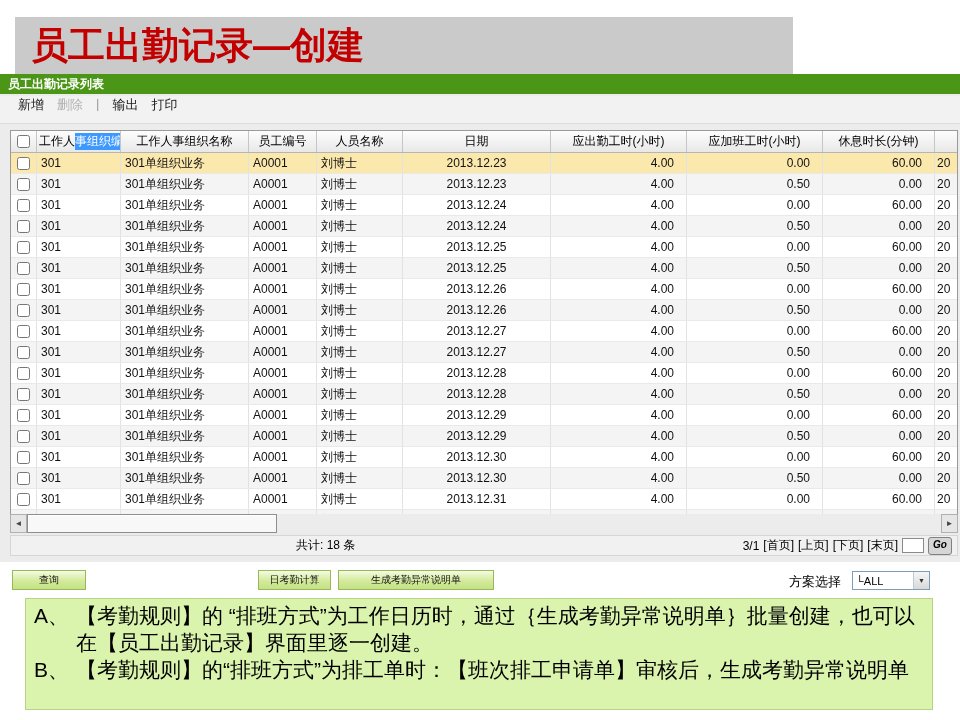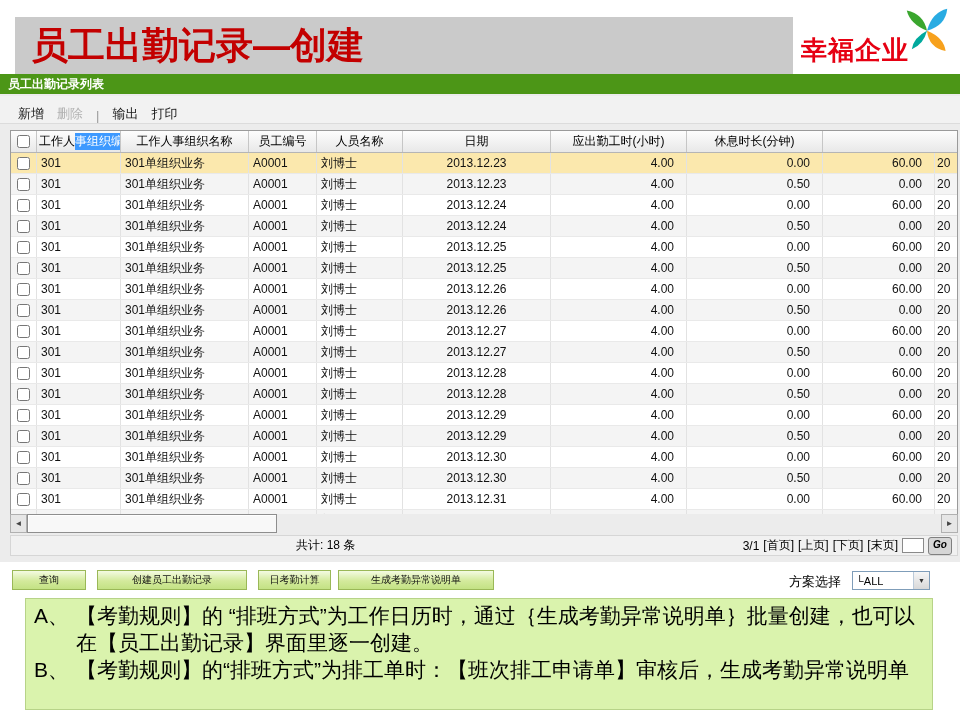--- a/index.html
+++ b/index.html
@@ -19,21 +19,21 @@
 
   
   .panel-bar{position:absolute;left:0;top:74px;width:960px;height:20px;background:#4c9617;
           color:#ffffff;font-size:12px;font-weight:bold;line-height:20px;padding-left:8px;
           box-sizing:border-box;}
 
   
   .main{position:absolute;left:0;top:94px;width:960px;height:468px;background:#ececec;}
 
   
-  .toolbar{position:absolute;left:0;top:2px;width:100%;height:28px;display:flex;align-items:flex-end;
+  .toolbar{position:absolute;left:0;top:2px;width:100%;height:28px;display:flex;align-items:flex-start;
           gap:13px;padding-left:18px;box-sizing:border-box;font-size:13px;color:#1a1a1a;
           background:#f2f2f2;border-bottom:1px solid #dcdcdc;}
   .tb{cursor:pointer;white-space:nowrap;}
   .tb.disabled{color:#b2b2b2;cursor:default;}
   .tb-sep{color:#9a9a9a;}
 
   
   .table{position:absolute;left:10px;top:36px;width:948px;background:#fff;
           border:1px solid #9a9a9a;box-sizing:border-box;}
   .thead,.tr{display:grid;grid-template-columns:26px 84px 128px 68px 86px 148px 136px 136px 112px auto;}
@@ -101,29 +101,20 @@
 </style>
 </head>
 <body>
 
 <div class="screen">
 
   <div class="title-band">
     <span class="title-text">员工出勤记录—创建</span>
   </div>
 
-  <div class="logo">
-    <svg class="pinwheel" width="54" height="54" viewBox="0 0 64 64">
-      <path d="M32 34 Q38 12 56 8 Q54 28 32 34 Z" fill="#29abe2"></path>
-      <path d="M32 34 Q12 26 8 10 Q28 14 32 34 Z" fill="#3aa62e"></path>
-      <path d="M32 34 Q52 42 54 58 Q34 54 32 34 Z" fill="#f7a11d"></path>
-      <path d="M32 34 Q28 50 14 56 Q16 42 32 34 Z" fill="#00a99d"></path>
-    </svg>
-    <span class="logo-text">幸福企业</span>
-  </div>
 
   <div class="panel-bar">员工出勤记录列表</div>
 
   <div class="main">
 
     <div class="toolbar">
       <span class="tb">新增</span>
       <span class="tb disabled">删除</span>
       <span class="tb-sep">|</span>
       <span class="tb">输出</span>
@@ -137,20 +128,21 @@
         </div>
         <div class="th left">
           <span>工作人</span>
             <span class="hl">事组织编</span>
         </div>
         <div class="th">工作人事组织名称</div>
         <div class="th">员工编号</div>
         <div class="th">人员名称</div>
         <div class="th">日期</div>
         <div class="th">应出勤工时(小时)</div>
+        <div class="th">应加班工时(小时)</div>
         <div class="th">休息时长(分钟)</div>
         <div class="th"></div>
       </div>
       <div id="table-body">
           <div class="tr selected">
         <div class="td cb">
           <input type="checkbox" class="cbx" style="">
         </div>
         <div class="td">301</div>
         <div class="td">301单组织业务</div>
@@ -418,21 +410,20 @@
         <span class="lnk">[下页]</span>
         <span class="lnk">[末页]</span>
         <input class="page-input" value="" style="">
         <div class="go-btn">Go</div>
       </div>
     </div>
   </div>
 
   <div class="actions">
     <div class="act-btn act-b1">查询</div>
-    <div class="act-btn act-b2">创建员工出勤记录</div>
     <div class="act-btn act-b3">日考勤计算</div>
     <div class="act-btn act-b4">生成考勤异常说明单</div>
     <span class="scheme-label">方案选择</span>
     <div class="combo">
       <span class="val">└ALL</span>
       <span class="combo-btn">▼</span>
     </div>
   </div>
 
   <div class="notes">

